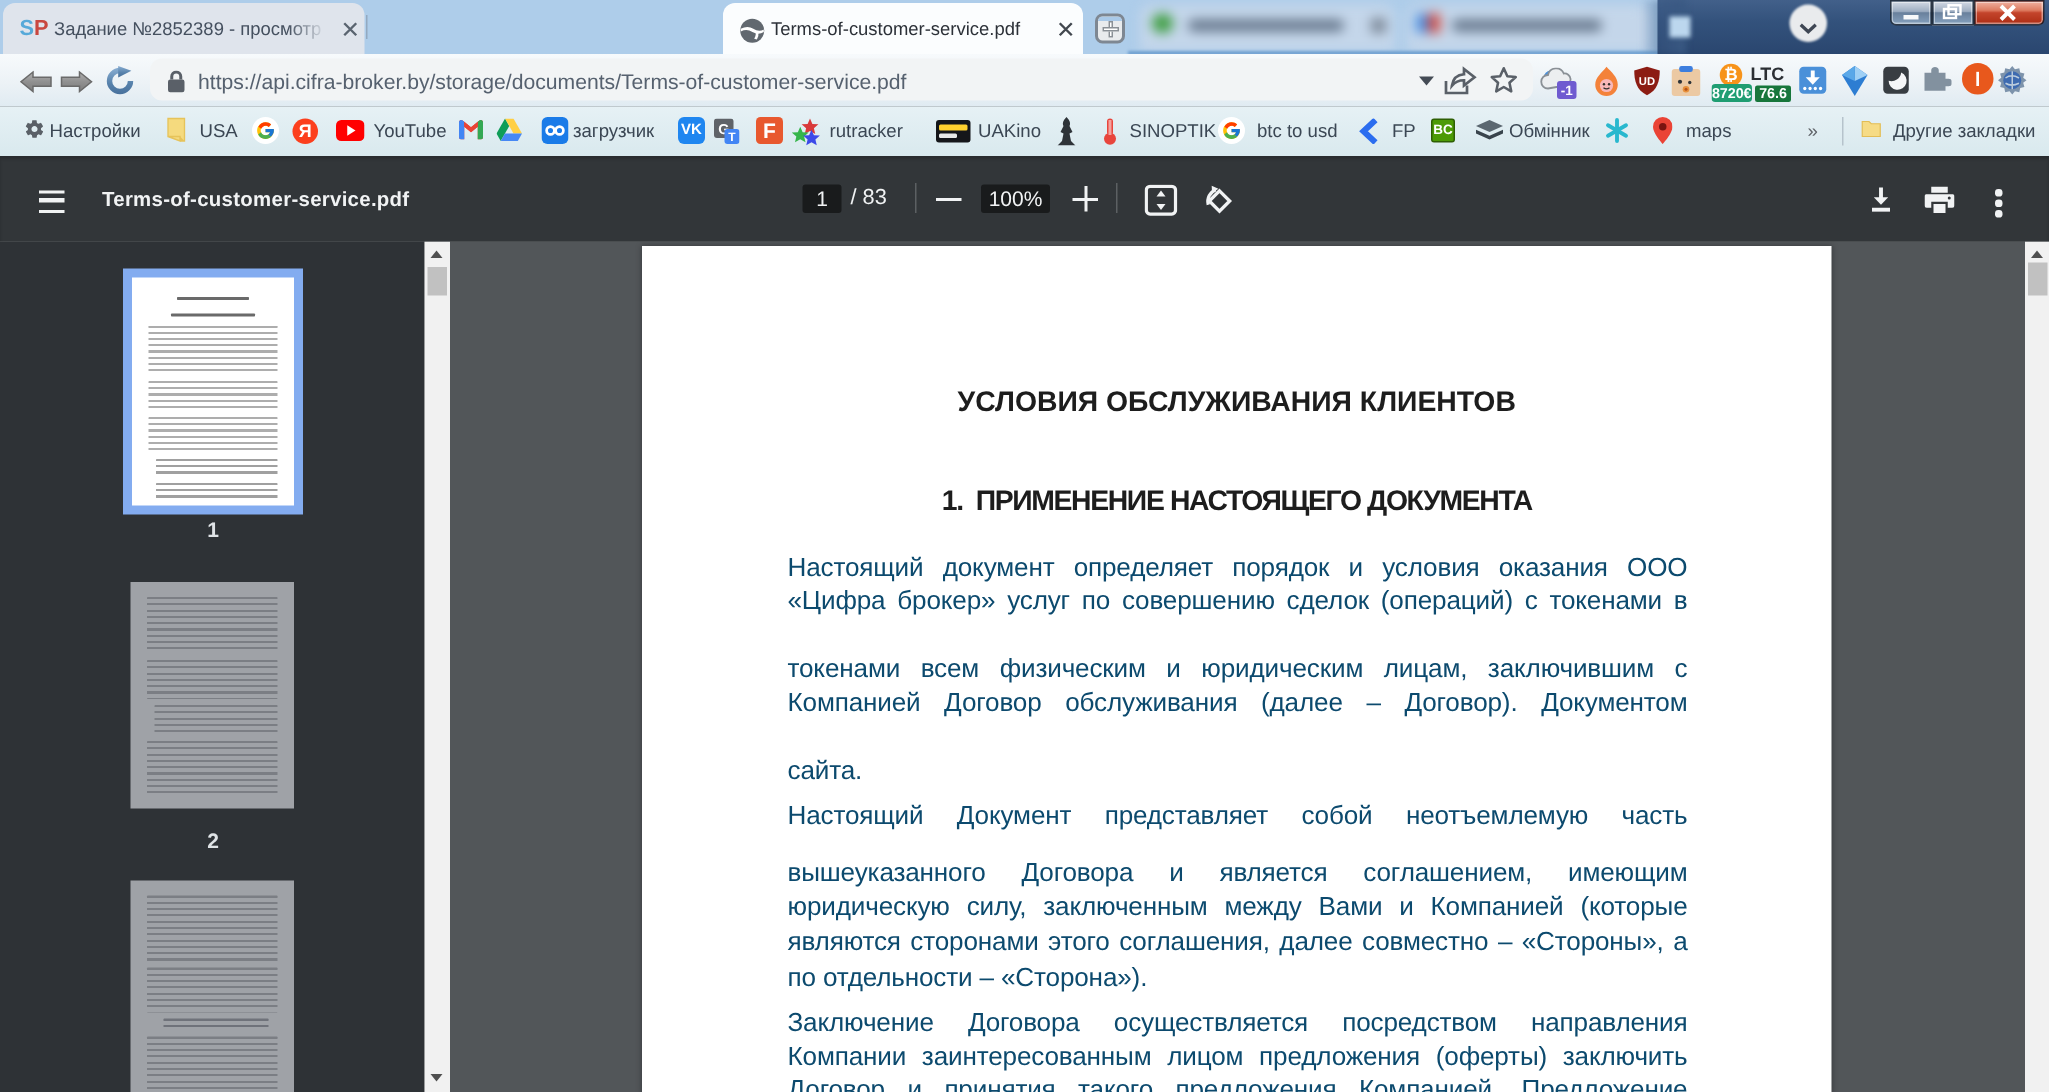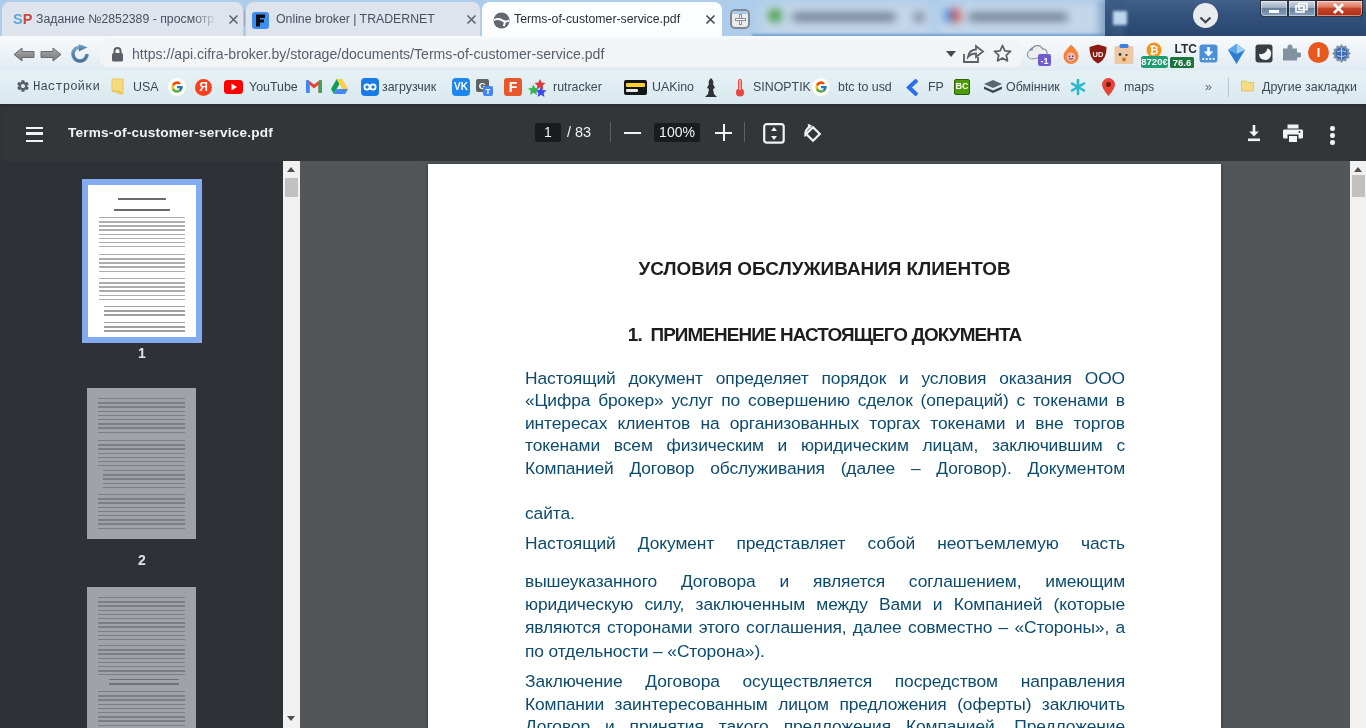--- a/index.html
+++ b/index.html
@@ -66,32 +66,20 @@
     <div class="abs" style="left:11px;top:9px;font-weight:bold;font-size:14.5px;"><span style="color:#56a9d9;">S</span><span style="color:#c9473f;">P</span></div>
     <div class="tab-title" style="left:34px;width:190px;">Задание №2852389 - просмотр задания</div>
     <div class="abs" style="left:190px;top:10px;width:34px;height:16px;background:linear-gradient(90deg,rgba(223,228,236,0),#dfe4ec 75%);"></div>
     <div class="tab-x" style="left:225px;">
           <svg width="13" height="13">
             <path d="M2.5 2.5 L10.5 10.5 M10.5 2.5 L2.5 10.5" stroke="#5a6470" stroke-width="1.6"></path>
           </svg>
         </div>
   </div>
   <div class="abs tabsep" style="left:244px;"></div>
-  <div class="abs tab tab-inactive" style="left:246px;width:234px;">
-    <svg class="abs" style="left:6px;top:10px;" width="17" height="17" viewBox="0 0 17 17">
-          <rect width="17" height="17" rx="3" fill="#3e8df2"></rect>
-          <path d="M4 2.5 L13 2.5 L13 6 L8 6 L8 7.5 L12 7.5 L12 10.5 L8 10.5 L8 14.5 L4 14.5 Z" fill="#0c0d11"></path>
-        </svg>
-    <div class="tab-title" style="left:30px;width:190px;">Online broker | TRADERNET</div>
-    <div class="tab-x" style="left:219px;">
-          <svg width="13" height="13">
-            <path d="M2.5 2.5 L10.5 10.5 M10.5 2.5 L2.5 10.5" stroke="#5a6470" stroke-width="1.6"></path>
-          </svg>
-        </div>
-  </div>
   <div class="abs tab" style="left:482px;width:240px;background:#fbfdfe;">
     <div class="abs" style="left:11px;top:10px;"><svg width="17" height="17" viewBox="0 0 17 17">
             <circle cx="8.5" cy="8.5" r="8" fill="#61686f"></circle>
             <path d="M0.8 7.2 Q5.5 4.8 9.2 7.2 Q13 9.6 16.2 7.6 L16.2 9.4 Q12.5 11.6 8.6 9.3 Q4.8 7 0.9 9 Z" fill="#fff"></path>
             <path d="M9.8 13.8 Q11.4 11 10.6 8.6 L12.6 9.9 Q13 12.2 11.6 14.4 Z" fill="#fff"></path>
           </svg></div>
     <div class="tab-title" style="left:32px;width:175px;color:#2c3138;">Terms-of-customer-service.pdf</div>
     <div class="tab-x" style="left:222px;">
           <svg width="13" height="13">
             <path d="M2.5 2.5 L10.5 10.5 M10.5 2.5 L2.5 10.5" stroke="#42484f" stroke-width="1.6"></path>
@@ -203,21 +191,21 @@
         <circle cx="12.5" cy="11" r="1.1" fill="#2e3338"></circle>
         <circle cx="10" cy="15.5" r="2.2" fill="#e8913c"></circle>
         <circle cx="10" cy="15.5" r="1" fill="#b5521a"></circle>
       </svg>
   <svg class="abs" style="left:1141px;top:6px;" width="34" height="26" viewBox="0 0 34 26">
         <circle cx="13" cy="8" r="7.5" fill="#f7931a"></circle>
         <text x="13" y="11.5" font-size="11" font-weight="bold" fill="#fff" text-anchor="middle">₿</text>
         <rect x="0" y="14" width="27" height="12" rx="2.5" fill="#1f9d72"></rect>
         <text x="13.5" y="23.4" font-size="9.5" font-weight="bold" fill="#fff" text-anchor="middle">8720€</text>
       </svg>
-  <div class="abs" style="left:1167px;top:6px;width:30px;text-align:right;font-size:12px;font-weight:bold;color:#2a2e33;">LTC</div>
+  <div class="abs" style="left:1167px;top:6px;width:30px;text-align:left;font-size:12px;font-weight:bold;color:#2a2e33;">LTC</div>
   <div class="abs" style="left:1170px;top:21px;width:24px;height:11px;background:#17763b;border-radius:1.5px;color:#fff;font-size:9.5px;font-weight:bold;text-align:center;line-height:11px;">76.6</div>
   <svg class="abs" style="left:1199px;top:8px;" width="19" height="19" viewBox="0 0 19 19">
         <rect x="0.5" y="0.5" width="18" height="18" rx="3" fill="#4a90d9"></rect>
         <rect x="8.2" y="3" width="2.6" height="5.5" fill="#fff"></rect>
         <path d="M4.8 7.5 L14.2 7.5 L9.5 12.5 Z" fill="#fff"></path>
         <circle cx="4.2" cy="15" r="1.1" fill="#fff"></circle>
         <circle cx="7.7" cy="15" r="1.1" fill="#fff"></circle>
         <circle cx="11.2" cy="15" r="1.1" fill="#fff"></circle>
         <circle cx="14.7" cy="15" r="1.1" fill="#fff"></circle>
       </svg>
@@ -239,21 +227,21 @@
         <path d="M10.5 1 L12.3 3.2 L15.2 2.5 L15.8 5.3 L18.6 6 L17.8 8.8 L20 10.5 L17.8 12.2 L18.6 15 L15.8 15.7 L15.2 18.5 L12.3 17.8 L10.5 20 L8.7 17.8 L5.8 18.5 L5.2 15.7 L2.4 15 L3.2 12.2 L1 10.5 L3.2 8.8 L2.4 6 L5.2 5.3 L5.8 2.5 L8.7 3.2 Z" fill="#7d93ab"></path>
         <circle cx="10.5" cy="10.5" r="6" fill="#3e6bb0"></circle>
         <path d="M6 9 Q10 6 15 9 M6 12.5 Q10 15 15 12.5 M10.5 4.5 L10.5 16.5" stroke="#bcd" stroke-width="1" fill="none"></path>
       </svg>
 </div>
 
 <div class="abs" id="bmrow">
   <svg class="abs" style="left:16px;top:8px;" width="14" height="14" viewBox="0 0 24 24">
         <path fill="#5a6067" d="M19.4 13c0-.3.1-.6.1-1s0-.7-.1-1l2.1-1.6c.2-.2.3-.5.1-.7l-2-3.5c-.1-.2-.4-.3-.6-.2l-2.5 1c-.5-.4-1.1-.7-1.7-1l-.4-2.6c0-.3-.3-.4-.5-.4h-4c-.2 0-.5.1-.5.4L9 5c-.6.3-1.2.6-1.7 1l-2.5-1c-.2-.1-.5 0-.6.2l-2 3.5c-.1.2-.1.5.1.7L4.5 11c0 .3-.1.6-.1 1s0 .7.1 1l-2.1 1.6c-.2.2-.3.5-.1.7l2 3.5c.1.2.4.3.6.2l2.5-1c.5.4 1.1.7 1.7 1l.4 2.6c0 .3.3.4.5.4h4c.2 0 .5-.1.5-.4l.4-2.6c.6-.3 1.2-.6 1.7-1l2.5 1c.2.1.5 0 .6-.2l2-3.5c.1-.2.1-.5-.1-.7L19.4 13zM12 15.5c-1.9 0-3.5-1.6-3.5-3.5s1.6-3.5 3.5-3.5 3.5 1.6 3.5 3.5-1.6 3.5-3.5 3.5z"></path>
       </svg>
-  <div class="bmtext" style="left:33px;font-family:Liberation Mono, monospace;">Настройки</div>
+  <div class="bmtext" style="left:33px;">Настройки</div>
   <svg class="abs" style="left:111px;top:7px;" width="13" height="17" viewBox="0 0 13 17">
         <path d="M1 1 L12 1 L12 16 L9 16 L9 13 L1 13 Z M1 13 L9 13 L9 16 Z" fill="#f5da7e" stroke="#e6c35a" stroke-width="0.9"></path>
         <path d="M9 13 L12 16 L9 16 Z" fill="#e6c35a"></path>
       </svg>
   <div class="bmtext" style="left:133px;">USA</div>
   <svg class="abs" style="left:168px;top:7px;" width="18" height="18" viewBox="0 0 48 48">
         <circle cx="24" cy="24" r="24" fill="#fff"></circle>
         <g transform="translate(7,7) scale(0.71)">
           <path fill="#FFC107" d="M43.6 20H24v8.5h11.3C33.7 33.4 29.3 36 24 36c-6.6 0-12-5.4-12-12s5.4-12 12-12c3.1 0 5.9 1.2 8 3l6-6C34.5 5.1 29.6 3 24 3 12.4 3 3 12.4 3 24s9.4 21 21 21 21-9.4 21-21c0-1.3-.1-2.7-.4-4z"></path>
           <path fill="#FF3D00" d="M6.3 14.7l7 5.1C15.1 15.4 19.2 12 24 12c3.1 0 5.9 1.2 8 3l6-6C34.5 5.1 29.6 3 24 3 16 3 9 7.6 6.3 14.7z"></path>
@@ -432,21 +420,20 @@
     <div class="arrow-up" style="left:4px;top:6px;"></div>
     <div class="sthumb" style="top:17px;height:19px;left:2px;width:13px;"></div>
     <div class="arrow-dn" style="left:4px;top:555px;"></div>
   </div>
 
   <div class="abs" id="page">
     <div class="phead" style="top:94.9px;">УСЛОВИЯ ОБСЛУЖИВАНИЯ КЛИЕНТОВ</div>
     <div class="phead" style="top:160.6px;letter-spacing:-0.9px;">1.&nbsp; ПРИМЕНЕНИЕ НАСТОЯЩЕГО ДОКУМЕНТА</div>
     <div class="pl pj" style="top:204.2px;">Настоящий документ определяет порядок и условия оказания ООО</div>
     <div class="pl pj" style="top:226.7px;">«Цифра брокер» услуг по совершению сделок (операций) с токенами в</div>
-    <div class="pl pj" style="top:249.2px;">интересах клиентов на организованных торгах токенами и вне торгов</div>
     <div class="pl pj" style="top:271.7px;">токенами всем физическим и юридическим лицам, заключившим с</div>
     <div class="pl pj" style="top:294.2px;">Компанией Договор обслуживания (далее – Договор). Документом</div>
     <div class="pl" style="top:339.2px;">сайта.</div>
     <div class="pl pj" style="top:369px;">Настоящий Документ представляет собой неотъемлемую часть</div>
     <div class="pl pj" style="top:407.4px;">вышеуказанного Договора и является соглашением, имеющим</div>
     <div class="pl pj" style="top:430.6px;">юридическую силу, заключенным между Вами и Компанией (которые</div>
     <div class="pl pj" style="top:453.8px;">являются сторонами этого соглашения, далее совместно – «Стороны», а</div>
     <div class="pl" style="top:477.0px;">по отдельности – «Сторона»).</div>
     <div class="pl pj" style="top:507.6px;">Заключение Договора осуществляется посредством направления</div>
     <div class="pl pj" style="top:530.0px;">Компании заинтересованным лицом предложения (оферты) заключить</div>

